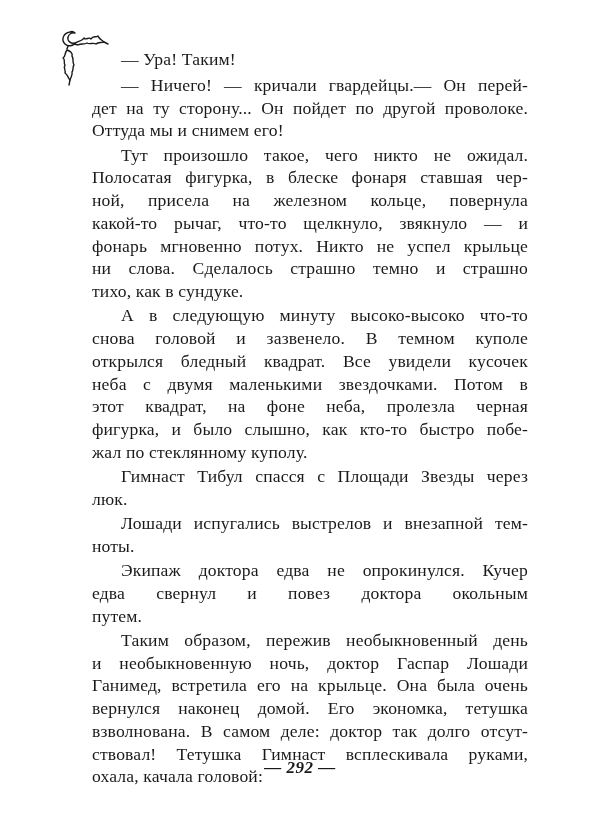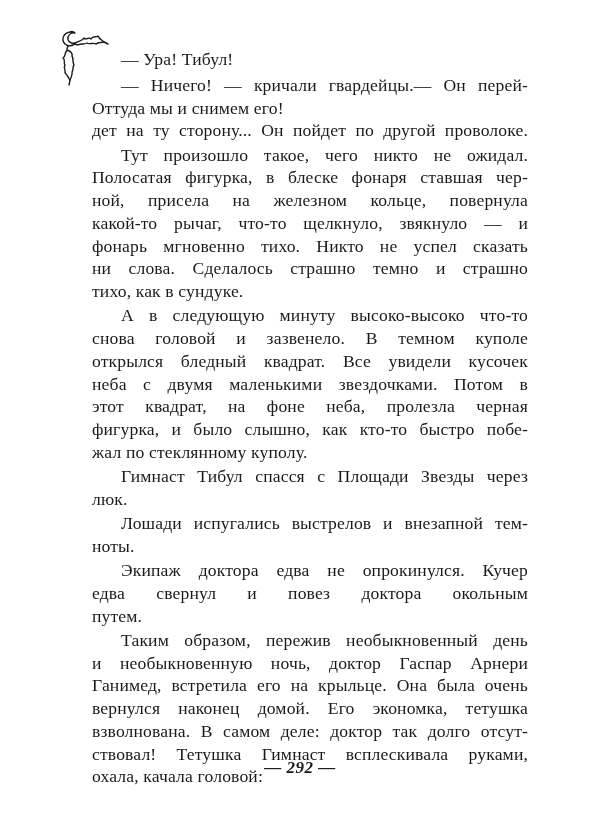--- a/index.html
+++ b/index.html
@@ -75,39 +75,39 @@
 
       <path d="M7 22 C4 26 6 28 3 30 C6 32 3 35 5 37 C3 40 6 42 5 45 C8 47 8 50 10 52 C11 49 13 47 12 44 C14 42 12 39 14 37 C12 34 14 31 12 28 C13 25 10 23 7 22 Z"></path>
       <path d="M10 52 L9 57"></path>
       <path d="M7 21 L8 18"></path>
     </g>
   </svg>
 
   <div class="page-text">
 
     <div>
-      <span class="line indent last">— Ура! Тибул!</span>
+      <span class="line indent last">— Ура! Таким!</span>
     </div>
     <div class="para-gap"></div>
 
     <div class="para-gap"></div>
 
     <div>
       <span class="line indent">— Ничего! — кричали гвардейцы.— Он перей-</span>
+      <span class="line">дет на ту сторону... Он пойдет по другой проволоке.</span>
       <span class="line last">Оттуда мы и снимем его!</span>
-      <span class="line">дет на ту сторону... Он пойдет по другой проволоке.</span>
     </div>
     <div class="para-gap"></div>
 
     <div>
       <span class="line indent">Тут произошло такое, чего никто не ожидал.</span>
       <span class="line">Полосатая фигурка, в блеске фонаря ставшая чер-</span>
       <span class="line">ной, присела на железном кольце, повернула</span>
       <span class="line">какой-то рычаг, что-то щелкнуло, звякнуло — и</span>
-      <span class="line">фонарь мгновенно тихо. Никто не успел сказать</span>
+      <span class="line">фонарь мгновенно потух. Никто не успел крыльце</span>
       <span class="line">ни слова. Сделалось страшно темно и страшно</span>
       <span class="line last">тихо, как в сундуке.</span>
     </div>
     <div class="para-gap"></div>
 
     <div>
       <span class="line indent">А в следующую минуту высоко-высоко что-то</span>
       <span class="line">снова головой и зазвенело. В темном куполе</span>
       <span class="line">открылся бледный квадрат. Все увидели кусочек</span>
       <span class="line">неба с двумя маленькими звездочками. Потом в</span>
@@ -131,21 +131,21 @@
 
     <div>
       <span class="line indent">Экипаж доктора едва не опрокинулся. Кучер</span>
       <span class="line">едва свернул и повез доктора окольным</span>
       <span class="line last">путем.</span>
     </div>
     <div class="para-gap"></div>
 
     <div>
       <span class="line indent">Таким образом, пережив необыкновенный день</span>
-      <span class="line">и необыкновенную ночь, доктор Гаспар Арнери</span>
+      <span class="line">и необыкновенную ночь, доктор Гаспар Лошади</span>
       <span class="line">Ганимед, встретила его на крыльце. Она была очень</span>
       <span class="line">вернулся наконец домой. Его экономка, тетушка</span>
       <span class="line">взволнована. В самом деле: доктор так долго отсут-</span>
       <span class="line">ствовал! Тетушка Гимнаст всплескивала руками,</span>
       <span class="line last">охала, качала головой:</span>
     </div>
 
   </div>
 
   <div class="page-number">— 292 —</div>

